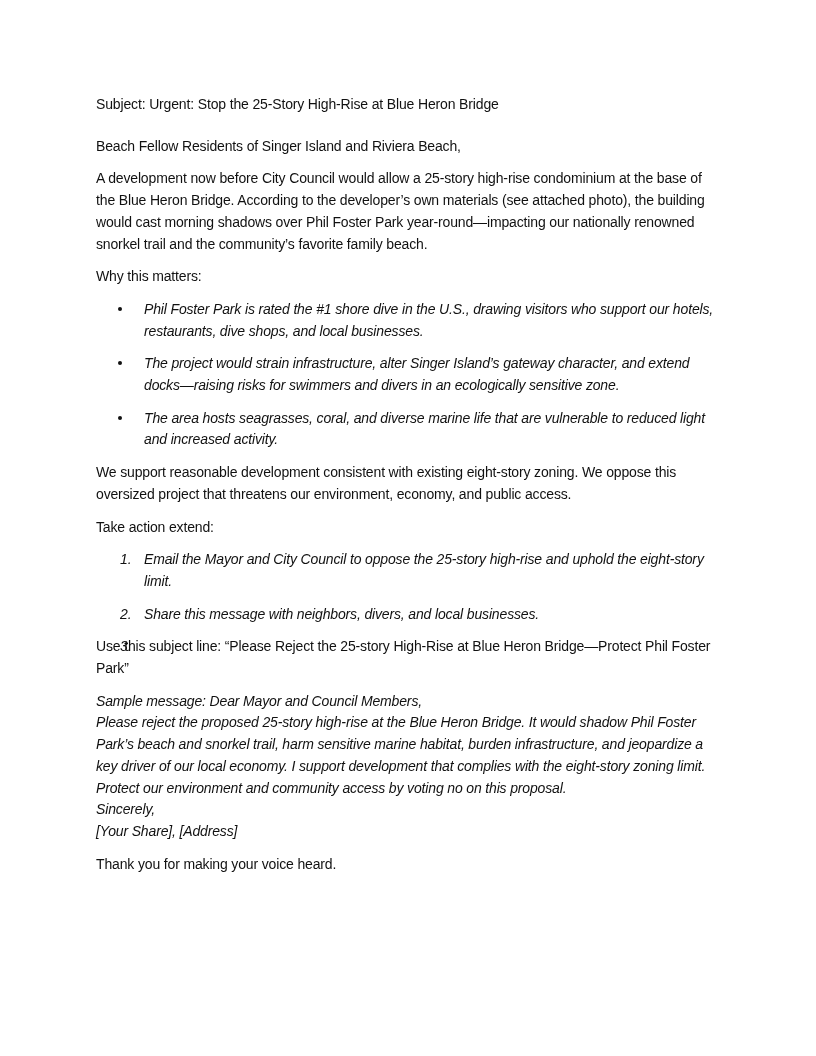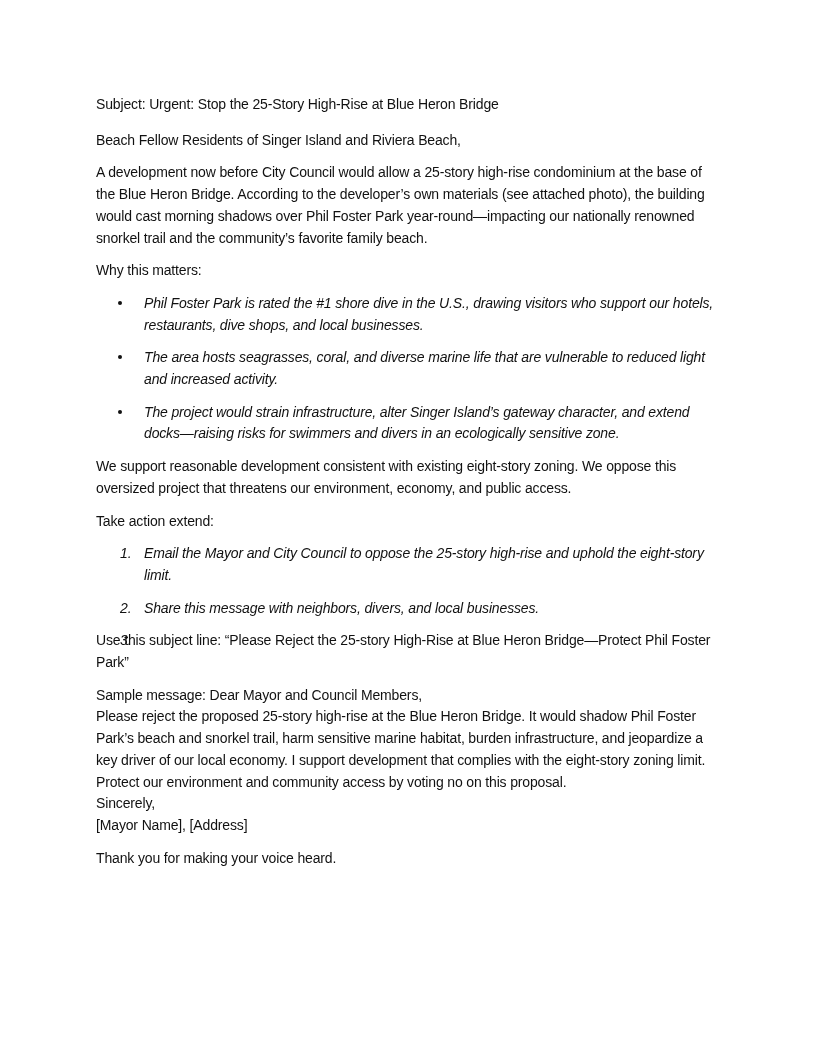--- a/index.html
+++ b/index.html
@@ -20,21 +20,21 @@
       position: absolute;
       left: 96px;
       top: 94px;
       width: 628px;
       line-height: 21.7px;
       letter-spacing: -0.15px;
     }
     p {
       margin: 0 0 11px 0;
     }
-    .subject { margin-bottom: 14px; }
+    .subject { margin-bottom: 20px; }
     ul, ol {
       margin: 0 0 0 0;
       padding: 0;
       list-style: none;
       font-style: italic;
     }
     .list-item {
       position: relative;
       padding-left: 48px;
       margin-bottom: 11px;
@@ -54,44 +54,44 @@
       background: #111111;
       vertical-align: middle;
       margin-top: -3px;
     }
     .num {
       position: absolute;
       left: 24px;
       top: 0;
     }
     .line { display: block; }
-    .sample-block p { margin: 0; }
+    .sample-block p { margin: 0; font-style: italic; }
     .sample-block { margin-bottom: 11px; }
   </style>
 </head>
 <body>
 
 <div class="page">
   <p class="subject">Subject: Urgent: Stop the 25-Story High-Rise at Blue Heron Bridge</p>
   <p>Beach Fellow Residents of Singer Island and Riviera Beach,</p>
   <p>A development now before City Council would allow a 25-story high-rise condominium at the base of the Blue Heron Bridge. According to the developer’s own materials (see attached photo), the building would cast morning shadows over Phil Foster Park year-round—impacting our nationally renowned snorkel trail and the community’s favorite family beach.</p>
   <p>Why this matters:</p>
 
   <ul>
     <li class="list-item">
       <span class="bullet"><span class="bullet-dot"></span></span>
       <span>Phil Foster Park is rated the #1 shore dive in the U.S., drawing visitors who support our hotels, restaurants, dive shops, and local businesses.</span>
     </li>
     <li class="list-item">
       <span class="bullet"><span class="bullet-dot"></span></span>
-      <span>The area hosts seagrasses, coral, and diverse marine life that are vulnerable to reduced light and increased activity.</span>
+      <span>The project would strain infrastructure, alter Singer Island’s gateway character, and extend docks—raising risks for swimmers and divers in an ecologically sensitive zone.</span>
     </li>
     <li class="list-item">
       <span class="bullet"><span class="bullet-dot"></span></span>
-      <span>The project would strain infrastructure, alter Singer Island’s gateway character, and extend docks—raising risks for swimmers and divers in an ecologically sensitive zone.</span>
+      <span>The area hosts seagrasses, coral, and diverse marine life that are vulnerable to reduced light and increased activity.</span>
     </li>
   </ul>
 
   <p>We support reasonable development consistent with existing eight-story zoning. We oppose this oversized project that threatens our environment, economy, and public access.</p>
   <p>Take action extend:</p>
 
   <ol>
     <li class="list-item">
       <span class="num">1.</span>
       <span>Email the Mayor and City Council to oppose the 25-story high-rise and uphold the eight-story limit.</span>
@@ -104,19 +104,19 @@
       <span class="num">3.</span>
     </li>
   </ol>
 
   <p>Use this subject line: “Please Reject the 25-story High-Rise at Blue Heron Bridge—Protect Phil Foster Park”</p>
 
   <div class="sample-block">
     <p>Sample message: Dear Mayor and Council Members,</p>
     <p>Please reject the proposed 25-story high-rise at the Blue Heron Bridge. It would shadow Phil Foster Park’s beach and snorkel trail, harm sensitive marine habitat, burden infrastructure, and jeopardize a key driver of our local economy. I support development that complies with the eight-story zoning limit. Protect our environment and community access by voting no on this proposal.</p>
     <p>Sincerely,</p>
-    <p>[Mayor Name], [Address]</p>
+    <p>[Your Share], [Address]</p>
   </div>
 
   <div>
     <span class="line">Thank you for making your voice heard.</span>
   </div>
 </div>
 
 </body></html>

